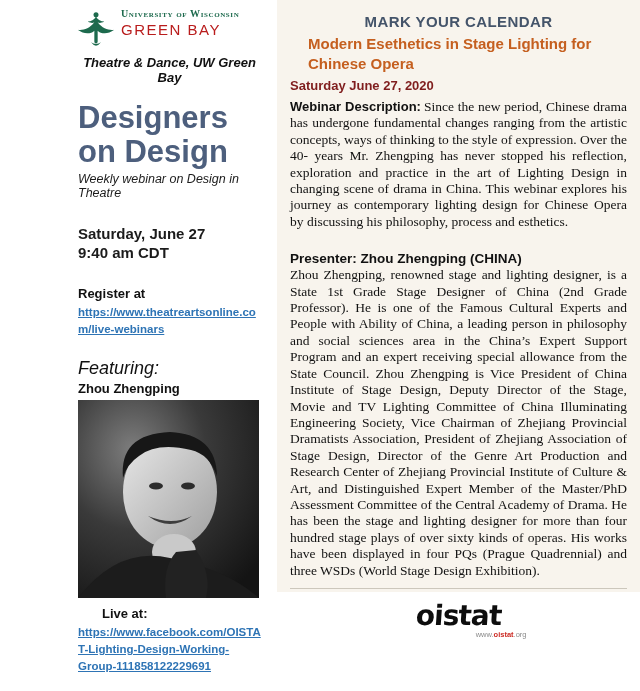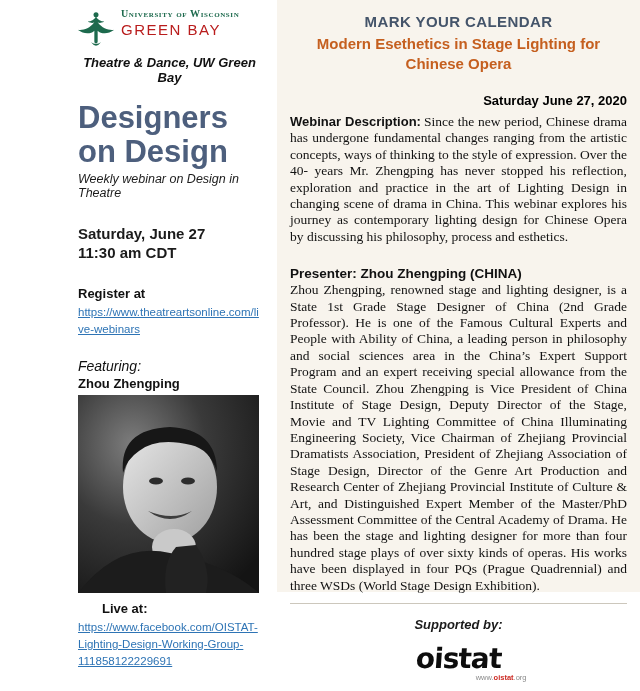--- a/index.html
+++ b/index.html
@@ -10,32 +10,32 @@
   .left-col { position:absolute; left:0; top:0; width:277px; height:571px; background:#ffffff; padding:8px 16px 0 78px; }
   .logo-row { display:flex; align-items:flex-start; gap:5px; margin-left:-2px; }
   .phoenix { width:40px; height:38px; flex:0 0 auto; margin-top:2px; }
   .logo-text .u-line { font-family:"Liberation Serif", serif; font-variant:small-caps; font-size:10px; letter-spacing:0.6px; color:#1d6a4d; font-weight:bold; }
   .logo-text .gb-line { font-family:Liberation Sans, sans-serif; font-size:15px; letter-spacing:1.5px; color:#b91c1c; line-height:22px; }
   .tagline { margin-top:7px; font-size:13px; font-weight:bold; font-style:italic; color:#111; text-align:center; width:183px; }
   .main-title { margin-top:16px; font-size:31px; line-height:34px; font-weight:bold; color:#4d5f7d; }
   .subtitle { margin-top:3px; font-size:12.5px; font-style:italic; color:#1c1c1c; }
   .date-block { margin-top:24px; font-size:15px; font-weight:bold; color:#1b1b1b; line-height:19px; }
   .register-label { margin-top:24px; font-size:13px; font-weight:bold; color:#111; }
-  .link { display:block; margin-top:3px; font-size:11.5px; line-height:17px; color:#2e74b5; text-decoration:underline; overflow-wrap:anywhere; cursor:pointer; }
-  .featuring { margin-top:20px; font-size:14px; font-style:italic; color:#111; }
+  .link { display:block; margin-top:3px; font-size:11.5px; line-height:17px; color:#2e74b5; text-decoration:underline; overflow-wrap:anywhere; cursor:pointer;font-weight:bold; }
+  .featuring { margin-top:20px; font-size:18px; font-style:italic; color:#111; }
   .feat-name { margin-top:2px; font-size:13px; font-weight:bold; color:#111; }
   .photo { margin-top:4px; width:181px; height:198px; display:block; }
   .live-label { margin-top:8px; margin-left:24px; font-size:13px; font-weight:bold; color:#111; }
   .fb-link { font-size:11.5px; }
 
   
   .right-col { position:absolute; left:277px; top:0; width:363px; height:592px; background:#f8f4ed; padding:13px 13px 0 13px; }
   .kicker { text-align:center; font-size:15px; font-weight:bold; letter-spacing:0.4px; color:#44546a; }
-  .event-title { margin-top:4px; text-align:center; font-size:15px; line-height:20px; font-weight:bold; color:#c55f1f; padding:0 18px; }
-  .event-date { margin-top:19px; text-align:right; font-size:13px; font-weight:bold; color:#000000; }
+  .event-title { margin-top:4px; font-size:15px; line-height:20px; font-weight:bold; color:#c55f1f; padding:0 18px; }
+  .event-date { margin-top:4px; text-align:left; font-size:13px; font-weight:bold; color:#7f1d1d; }
   .serif-par { margin-top:6px; font-family:"Liberation Serif", serif; font-size:13.5px; line-height:16.4px; text-align:justify; color:#121212; }
   .inline-label { font-family:"Liberation Sans", sans-serif; font-size:13px; font-weight:bold; color:#111; margin-right:3px; }
   .presenter-head { margin-top:21px; font-size:13.5px; font-weight:bold; color:#111; }
   .rule { margin-top:9px; border:none; border-top:1px solid #ccc7bc; }
   .supported { margin-top:13px; text-align:center; font-size:13px; font-style:italic; font-weight:bold; color:#1a1a1a; }
   .oistat-box { width:136px; height:50px; background:#ffffff; margin:7px auto 0; display:flex; flex-direction:column; align-items:center; justify-content:center; }
   .oistat-word { font-family:"DejaVu Sans", sans-serif; font-weight:800; font-size:28px; line-height:28px; letter-spacing:-1px; color:#0d0d0d; transform:skewX(-4deg); }
   .oistat-url { align-self:flex-end; margin-right:0; font-size:7.5px; line-height:9px; color:#8a8a8a; }
   .oistat-url .brand { color:#cc2b24; font-weight:bold; }
 </style>
@@ -58,21 +58,21 @@
       </div>
     </div>
 
     <div class="tagline">Theatre &amp; Dance, UW Green Bay</div>
 
     <div class="main-title">Designers on Design</div>
     <div class="subtitle">Weekly webinar on Design in Theatre</div>
 
     <div class="date-block">
       <div>Saturday, June 27</div>
-      <div>11:30 am CDT</div>
+      <div>9:40 am CDT</div>
     </div>
 
     <div class="register-label">Register at</div>
     <a class="link">https://www.theatreartsonline.com/live-webinars</a>
 
     <div class="featuring">Featuring:</div>
     <div class="feat-name">Zhou Zhengping</div>
 
     <svg class="photo" viewBox="0 0 181 198">
       <defs>
@@ -107,21 +107,20 @@
     <div class="event-title">Modern Esethetics in Stage Lighting for Chinese Opera</div>
     <div class="event-date">Saturday June 27, 2020</div>
 
     <p class="serif-par"><span class="inline-label">Webinar Description:</span><span>Since the new period, Chinese drama has undergone fundamental changes ranging from the artistic concepts, ways of thinking to the style of expression. Over the 40- years Mr. Zhengping has never stopped his reflection, exploration and practice in the art of Lighting Design in changing scene of drama in China. This webinar explores his journey as contemporary lighting design for Chinese Opera by discussing his philosophy, process and esthetics.</span></p>
 
     <div class="presenter-head">Presenter: Zhou Zhengping (CHINA)</div>
     <p class="serif-par" style="margin-top:1px;">Zhou Zhengping, renowned stage and lighting designer, is a State 1st Grade Stage Designer of China (2nd Grade Professor). He is one of the Famous Cultural Experts and People with Ability of China, a leading person in philosophy and social sciences area in the China’s Expert Support Program and an expert receiving special allowance from the State Council. Zhou Zhengping is Vice President of China Institute of Stage Design, Deputy Director of the Stage, Movie and TV Lighting Committee of China Illuminating Engineering Society, Vice Chairman of Zhejiang Provincial Dramatists Association, President of Zhejiang Association of Stage Design, Director of the Genre Art Production and Research Center of Zhejiang Provincial Institute of Culture &amp; Art, and Distinguished Expert Member of the Master/PhD Assessment Committee of the Central Academy of Drama. He has been the stage and lighting designer for more than four hundred stage plays of over sixty kinds of operas. His works have been displayed in four PQs (Prague Quadrennial) and three WSDs (World Stage Design Exhibition).</p>
 
     <hr class="rule">
 
-    <div class="supported">Supported by:</div>
 
     <div class="oistat-box">
       <div class="oistat-word">oistat</div>
       <div class="oistat-url"><span>www.</span><span class="brand">oistat</span><span>.org</span></div>
     </div>
 
   </div>
 </div>
 
 </body></html>

